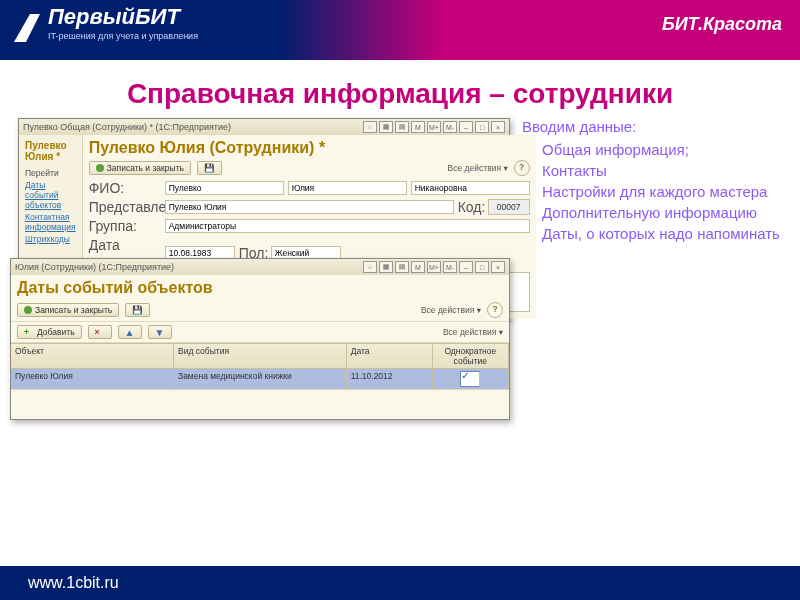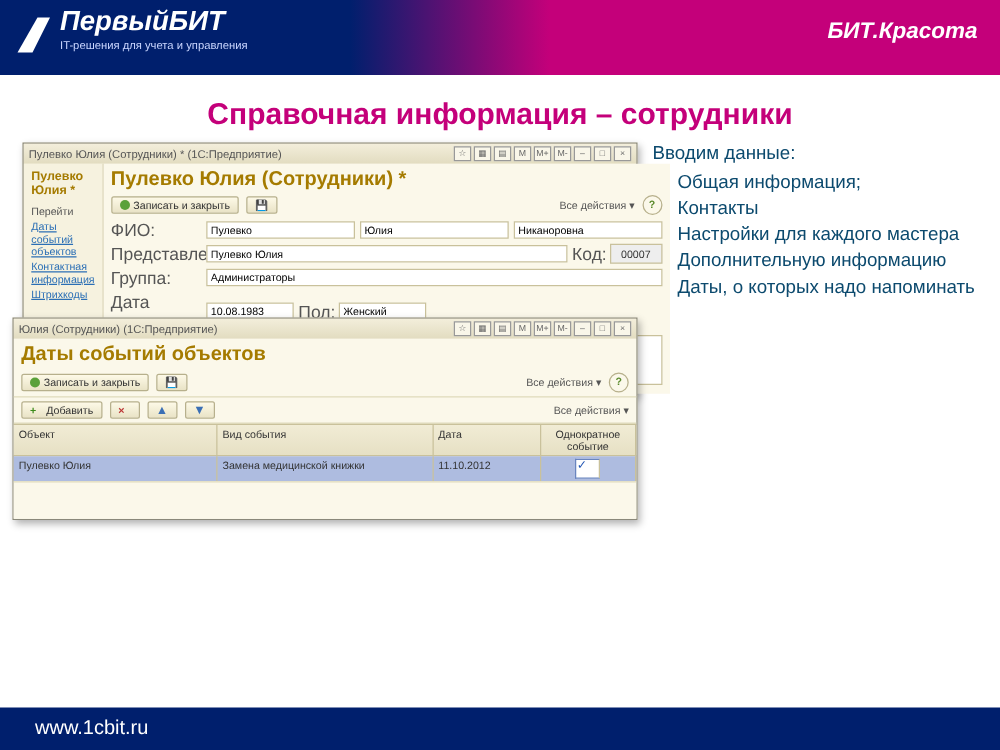--- a/index.html
+++ b/index.html
@@ -4,24 +4,24 @@
 <style>
   html,body{margin:0;padding:0;font-family:Arial,Helvetica,sans-serif;background:#fff;}
   .slide{width:800px;height:600px;position:relative;overflow:hidden;}
   .topbar{height:60px;background:linear-gradient(90deg,#001f6d 0%,#001f6d 35%,#c4007a 55%,#c4007a 100%);color:#fff;display:flex;align-items:flex-start;justify-content:space-between;padding:6px 18px 0 12px;box-sizing:border-box;}
   .logo{display:flex;align-items:flex-start;}
   .logo svg{margin-top:4px;}
   .logo-text{display:flex;flex-direction:column;margin-left:6px;}
   .logo-top{font-weight:bold;font-size:22px;font-style:italic;line-height:1;}
   .logo-sub{font-size:9px;color:#c9d6ff;margin-top:3px;}
   .brand{font-weight:bold;font-size:18px;margin-top:8px;font-style:italic;}
-  .title{color:#c4007a;font-size:24px;font-weight:bold;text-align:center;margin-top:18px;}
+  .title{color:#c4007a;font-size:28px;font-weight:bold;text-align:center;margin-top:18px;}
   .content{display:flex;padding:8px 18px 0 18px;}
   .left{width:490px;position:relative;}
-  .right{flex:1;padding-left:14px;color:#0c4a6e;font-size:15px;}
+  .right{flex:1;padding-left:14px;color:#8b5cf6;font-size:15px;}
   .right-title{font-weight:normal;margin-bottom:6px;}
   .right ul{margin:0;padding-left:20px;}
   .right li{margin-bottom:4px;}
   .bottom-text{color:#001f6d;font-size:15px;line-height:1.5;padding:10px 30px 0 30px;}
   .footer{position:absolute;left:0;bottom:0;width:100%;height:34px;background:#001f6d;color:#fff;display:flex;align-items:center;padding-left:28px;box-sizing:border-box;font-size:16px;}
 
   
   .win{position:absolute;background:#f6f2df;border:1px solid #8a887a;box-shadow:2px 3px 6px rgba(0,0,0,.3);font-size:9px;color:#333;}
   .win1{left:0;top:0;width:490px;height:200px;}
   .win2{left:-8px;top:140px;width:498px;height:160px;}
@@ -77,21 +77,21 @@
     <div class="brand">БИТ.Красота</div>
   </div>
 
   <div class="title">Справочная информация – сотрудники</div>
 
   <div class="content">
     <div class="left">
 
       <div class="win win1">
         <div class="titlebar">
-          <span>Пулевко Юлия (Сотрудники) * (1С:Предприятие)</span>
+          <span>Пулевко Общая (Сотрудники) * (1С:Предприятие)</span>
           <div class="tb-icons">
             <span>☆</span>
             <span>▦</span>
             <span>▤</span>
             <span>M</span>
             <span>M+</span>
             <span>M-</span>
             <span>–</span>
             <span>□</span>
             <span>×</span>

